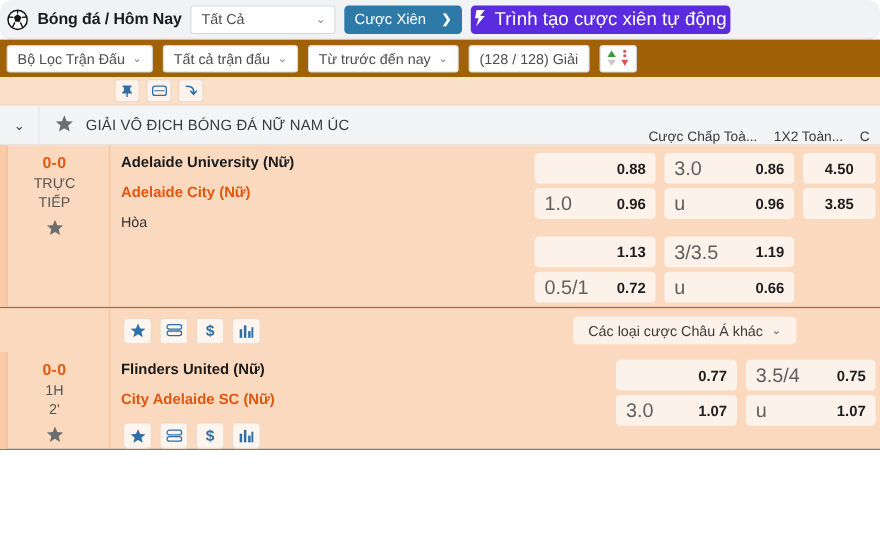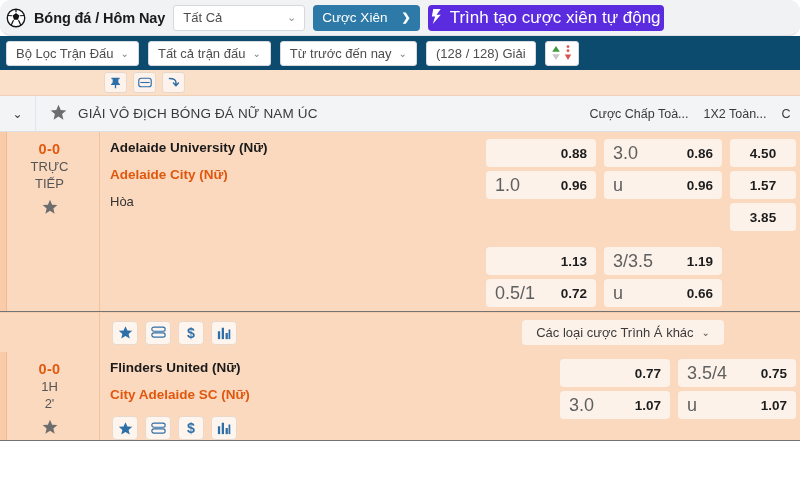--- a/index.html
+++ b/index.html
@@ -58,21 +58,21 @@
     display: flex; align-items: center; gap: 7px;
     padding: 0 3px;
     font-size: 17px;
     white-space: nowrap;
   }
   .bolt { font-weight: bold; font-size: 14px; color: #ffffff; }
 
   
   .filterbar {
     height: 34px;
-    background: #0c4a6e;
+    background: #a16207;
     display: flex; align-items: center;
     padding: 0 6px;
     gap: 9px;
   }
   .pill {
     background: #fff;
     border: 1px solid #d6d9dd;
     border-radius: 3px;
     height: 25px;
     display: flex; align-items: center; gap: 7px;
@@ -117,21 +117,21 @@
     width: 36px; display: flex; align-items: center; justify-content: center;
     color: #3b3b3b; font-size: 12px;
     border-right: 1px solid #e3e5e8;
   }
   .lh-title {
     flex: 1;
     display: flex; align-items: center; gap: 11px;
     padding-left: 14px;
     font-size: 13.5px; color: #3a3a3a; letter-spacing: 0.15px;
   }
-  .lh-cols { display: flex; align-items: center; }
+  .lh-cols { display: flex; align-items: flex-end; }
   .lh-col {
     font-size: 12.5px; color: #3a3a3a;
     text-align: center;
     white-space: nowrap;
     overflow: hidden;
   }
   .c-hdp  { width: 118px; }
   .c-ou   { width: 126px; }
   .c-1x2  { width: 74px; }
   .c-more { width: 28px; }
@@ -365,23 +365,20 @@
         <div class="ocell w-ou">
           <span class="lbl">u</span>
           <span class="val">0.96</span>
         </div>
       </div>
       <div class="odds-col">
         <div class="ocell w-1x2">
           <span class="val">4.50</span>
         </div>
         <div class="ocell w-1x2">
-          <span class="val">1.57</span>
-        </div>
-        <div class="ocell w-1x2">
           <span class="val">3.85</span>
         </div>
       </div>
     </div>
 
     <div class="odds-grp" style="margin-top:12px;">
       <div class="odds-col">
         <div class="ocell w-hdp">
           <span class="lbl"></span>
           <span class="val">1.13</span>
@@ -427,21 +424,21 @@
     <span class="fi">
       <svg width="14" height="14" viewBox="0 0 16 16">
           <rect x="1" y="6" width="2.6" height="9" fill="#2f6fa8"></rect>
           <rect x="5.4" y="2" width="2.6" height="13" fill="#2f6fa8"></rect>
           <rect x="9.8" y="8" width="2.6" height="7" fill="#2f6fa8"></rect>
           <rect x="13.2" y="4" width="2" height="11" fill="#2f6fa8"></rect>
         </svg>
     </span>
   </div>
   <div class="more-asian">
-    <span>Các loại cược Trình Á khác</span>
+    <span>Các loại cược Châu Á khác</span>
     <span class="chev">⌄</span>
   </div>
 </div>
 
 <div class="match">
   <div class="edge-line"></div>
 
   <div class="col-status">
     <span class="score">0-0</span>
     <span class="stat-line">1H</span>

